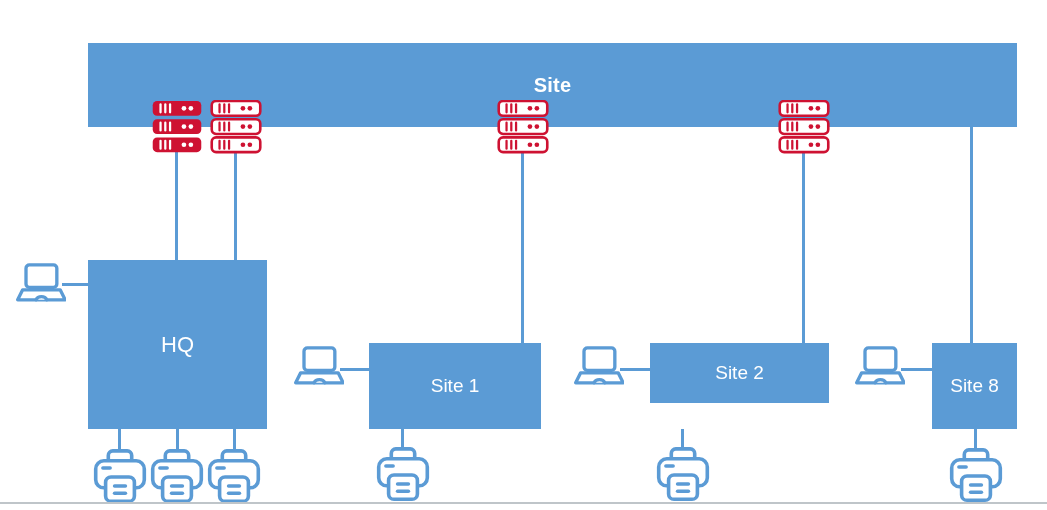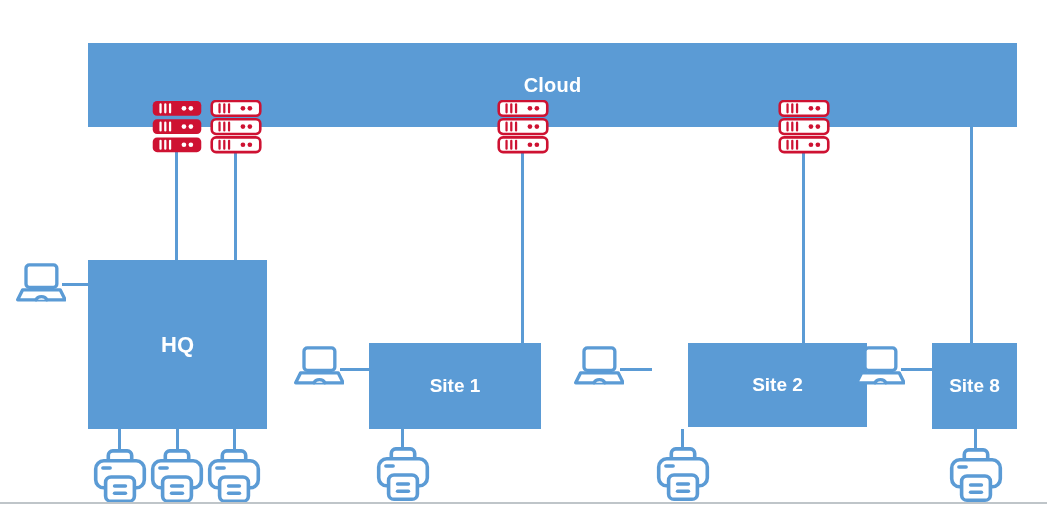--- a/index.html
+++ b/index.html
@@ -22,25 +22,25 @@
     background:var(--blue);
     display:flex;align-items:center;justify-content:center;
   }
   .banner-label{
     color:var(--label);font-size:20px;font-weight:700;letter-spacing:.2px;
   }
   .box{
     position:absolute;background:var(--blue);
     display:flex;align-items:center;justify-content:center;
   }
-  .box-label{color:var(--label);font-weight:700;}
+  .box-label{color:var(--label);font-weight:400;}
   .box.hq{left:88px;top:260px;width:179px;height:169px;}
   .box.hq .box-label{font-size:22px;}
   .box.s1{left:369px;top:343px;width:172px;height:86px;}
-  .box.s2{left:688px;top:343px;width:179px;height:84px;}
+  .box.s2{left:650px;top:343px;width:179px;height:60px;}
   .box.s3{left:932px;top:343px;width:85px;height:86px;}
   .box.s1 .box-label,.box.s2 .box-label,.box.s3 .box-label{font-size:19px;}
   .line{position:absolute;background:var(--blue);}
   .line.v{width:3px;}
   .line.h{height:3px;}
   .icon{position:absolute;display:block;}
   .icon.blue{color:var(--blue);}
   .icon.red{color:var(--red);}
   .divider{
     position:absolute;left:0;top:502px;width:1047px;height:1.5px;
@@ -139,21 +139,21 @@
   <div class="line h" style="left:901px;top:368px;width:33px"></div>
 
   <div class="line v" style="left:118px;top:429px;height:27px"></div>
   <div class="line v" style="left:176px;top:429px;height:27px"></div>
   <div class="line v" style="left:233px;top:429px;height:27px"></div>
   <div class="line v" style="left:401px;top:429px;height:25px"></div>
   <div class="line v" style="left:681px;top:429px;height:25px"></div>
   <div class="line v" style="left:974px;top:429px;height:26px"></div>
 
   <div class="banner">
-    <span class="banner-label">Cloud</span>
+    <span class="banner-label">Site</span>
   </div>
 
   <div class="box hq">
     <span class="box-label">HQ</span>
   </div>
   <div class="box s1">
     <span class="box-label">Site 1</span>
   </div>
   <div class="box s2">
     <span class="box-label">Site 2</span>

